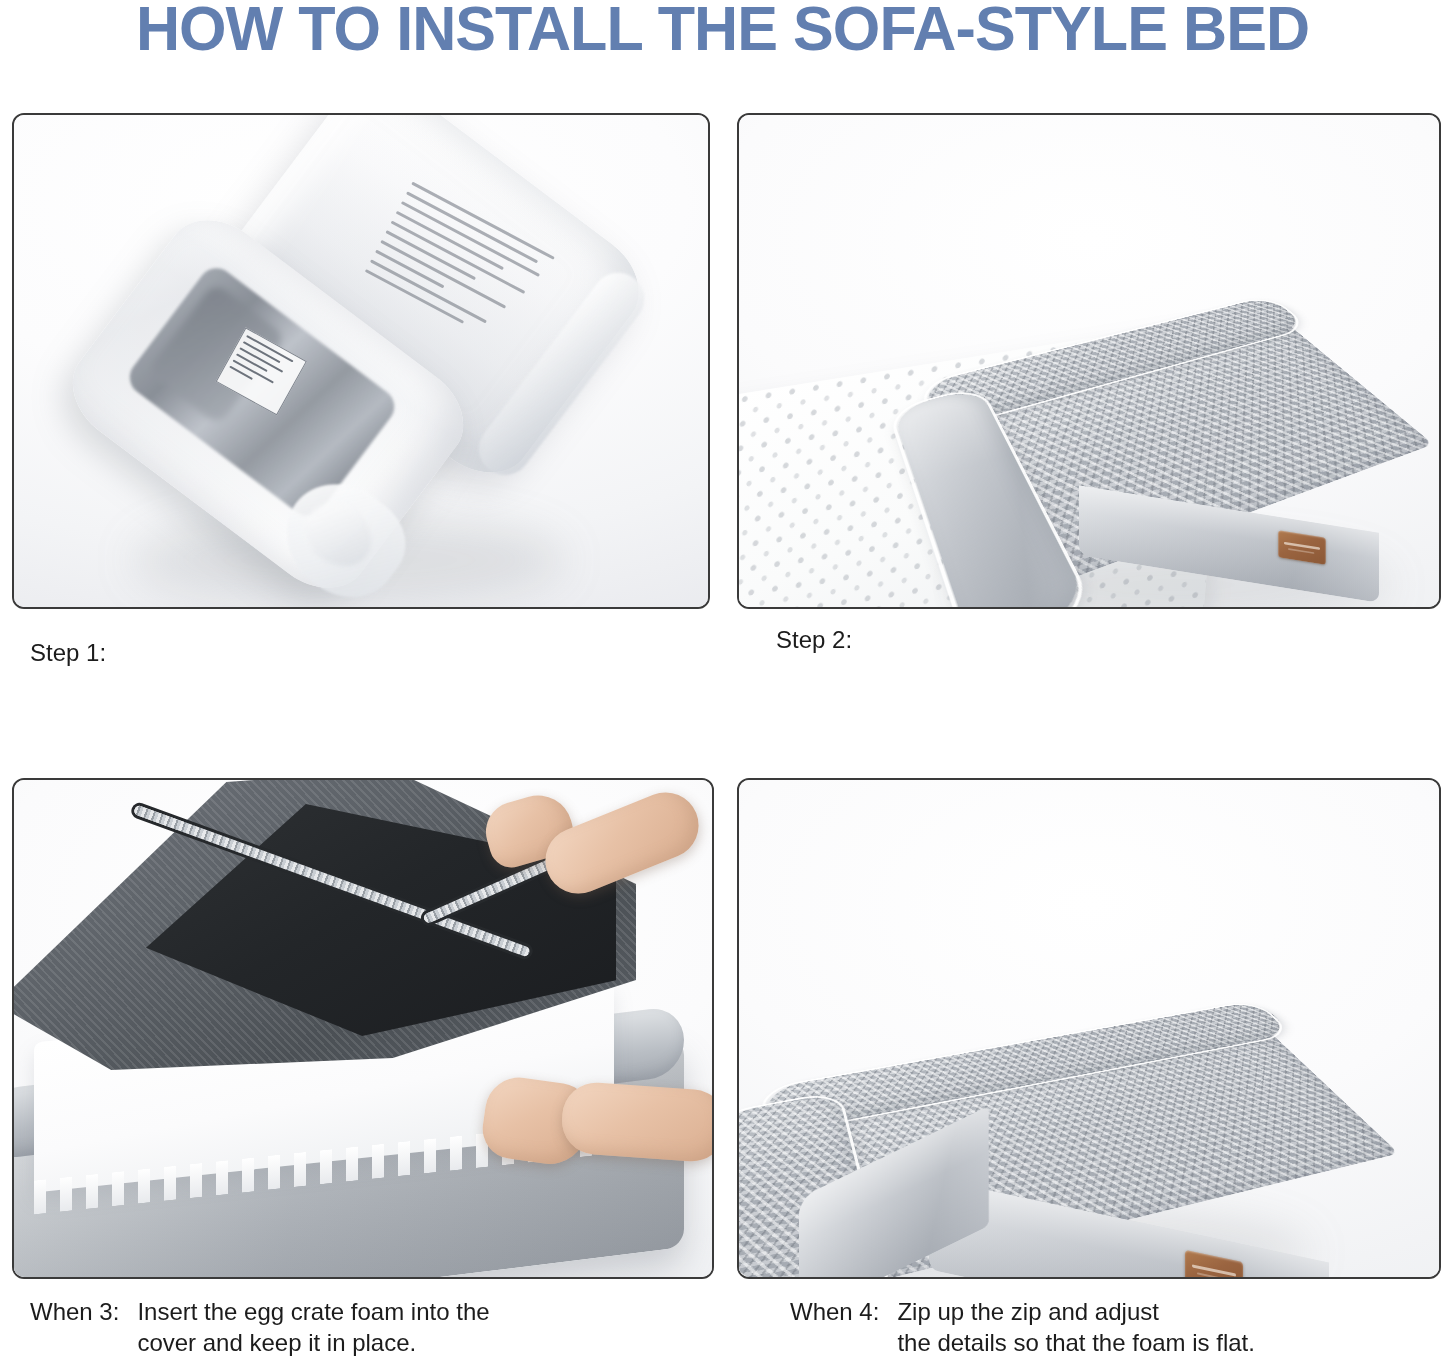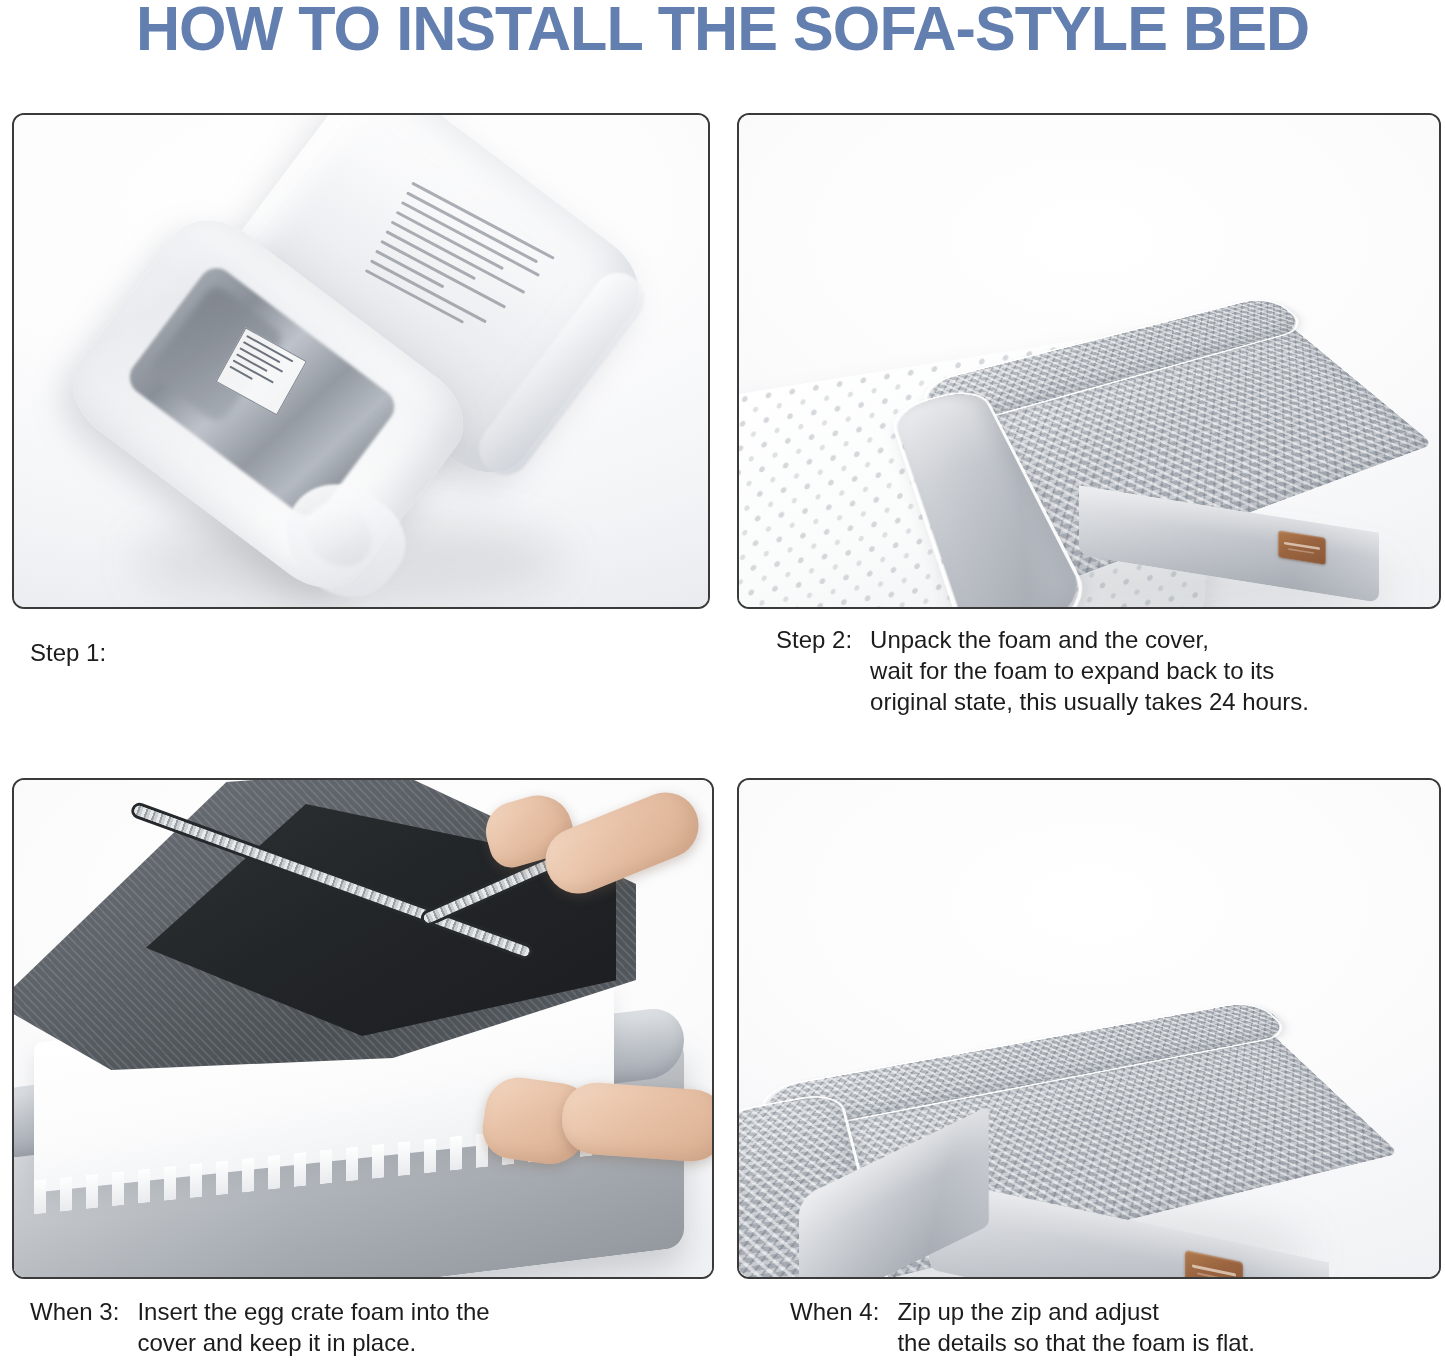--- a/index.html
+++ b/index.html
@@ -414,23 +414,20 @@
     </div>
   </div>
 </div>
 
 <div class="caption" id="cap-1">
   <span class="step">Step 1:</span>
 </div>
 
 <div class="caption" id="cap-2">
   <span class="step">Step 2:</span>
-  <span class="body">Unpack the foam and the cover,
-wait for the foam to expand back to its
-original state, this usually takes 24 hours.</span>
 </div>
 
 <div class="caption" id="cap-3">
   <span class="step">When 3:</span>
   <span class="body">Insert the egg crate foam into the
 cover and keep it in place.</span>
 </div>
 
 <div class="caption" id="cap-4">
   <span class="step">When 4:</span>

